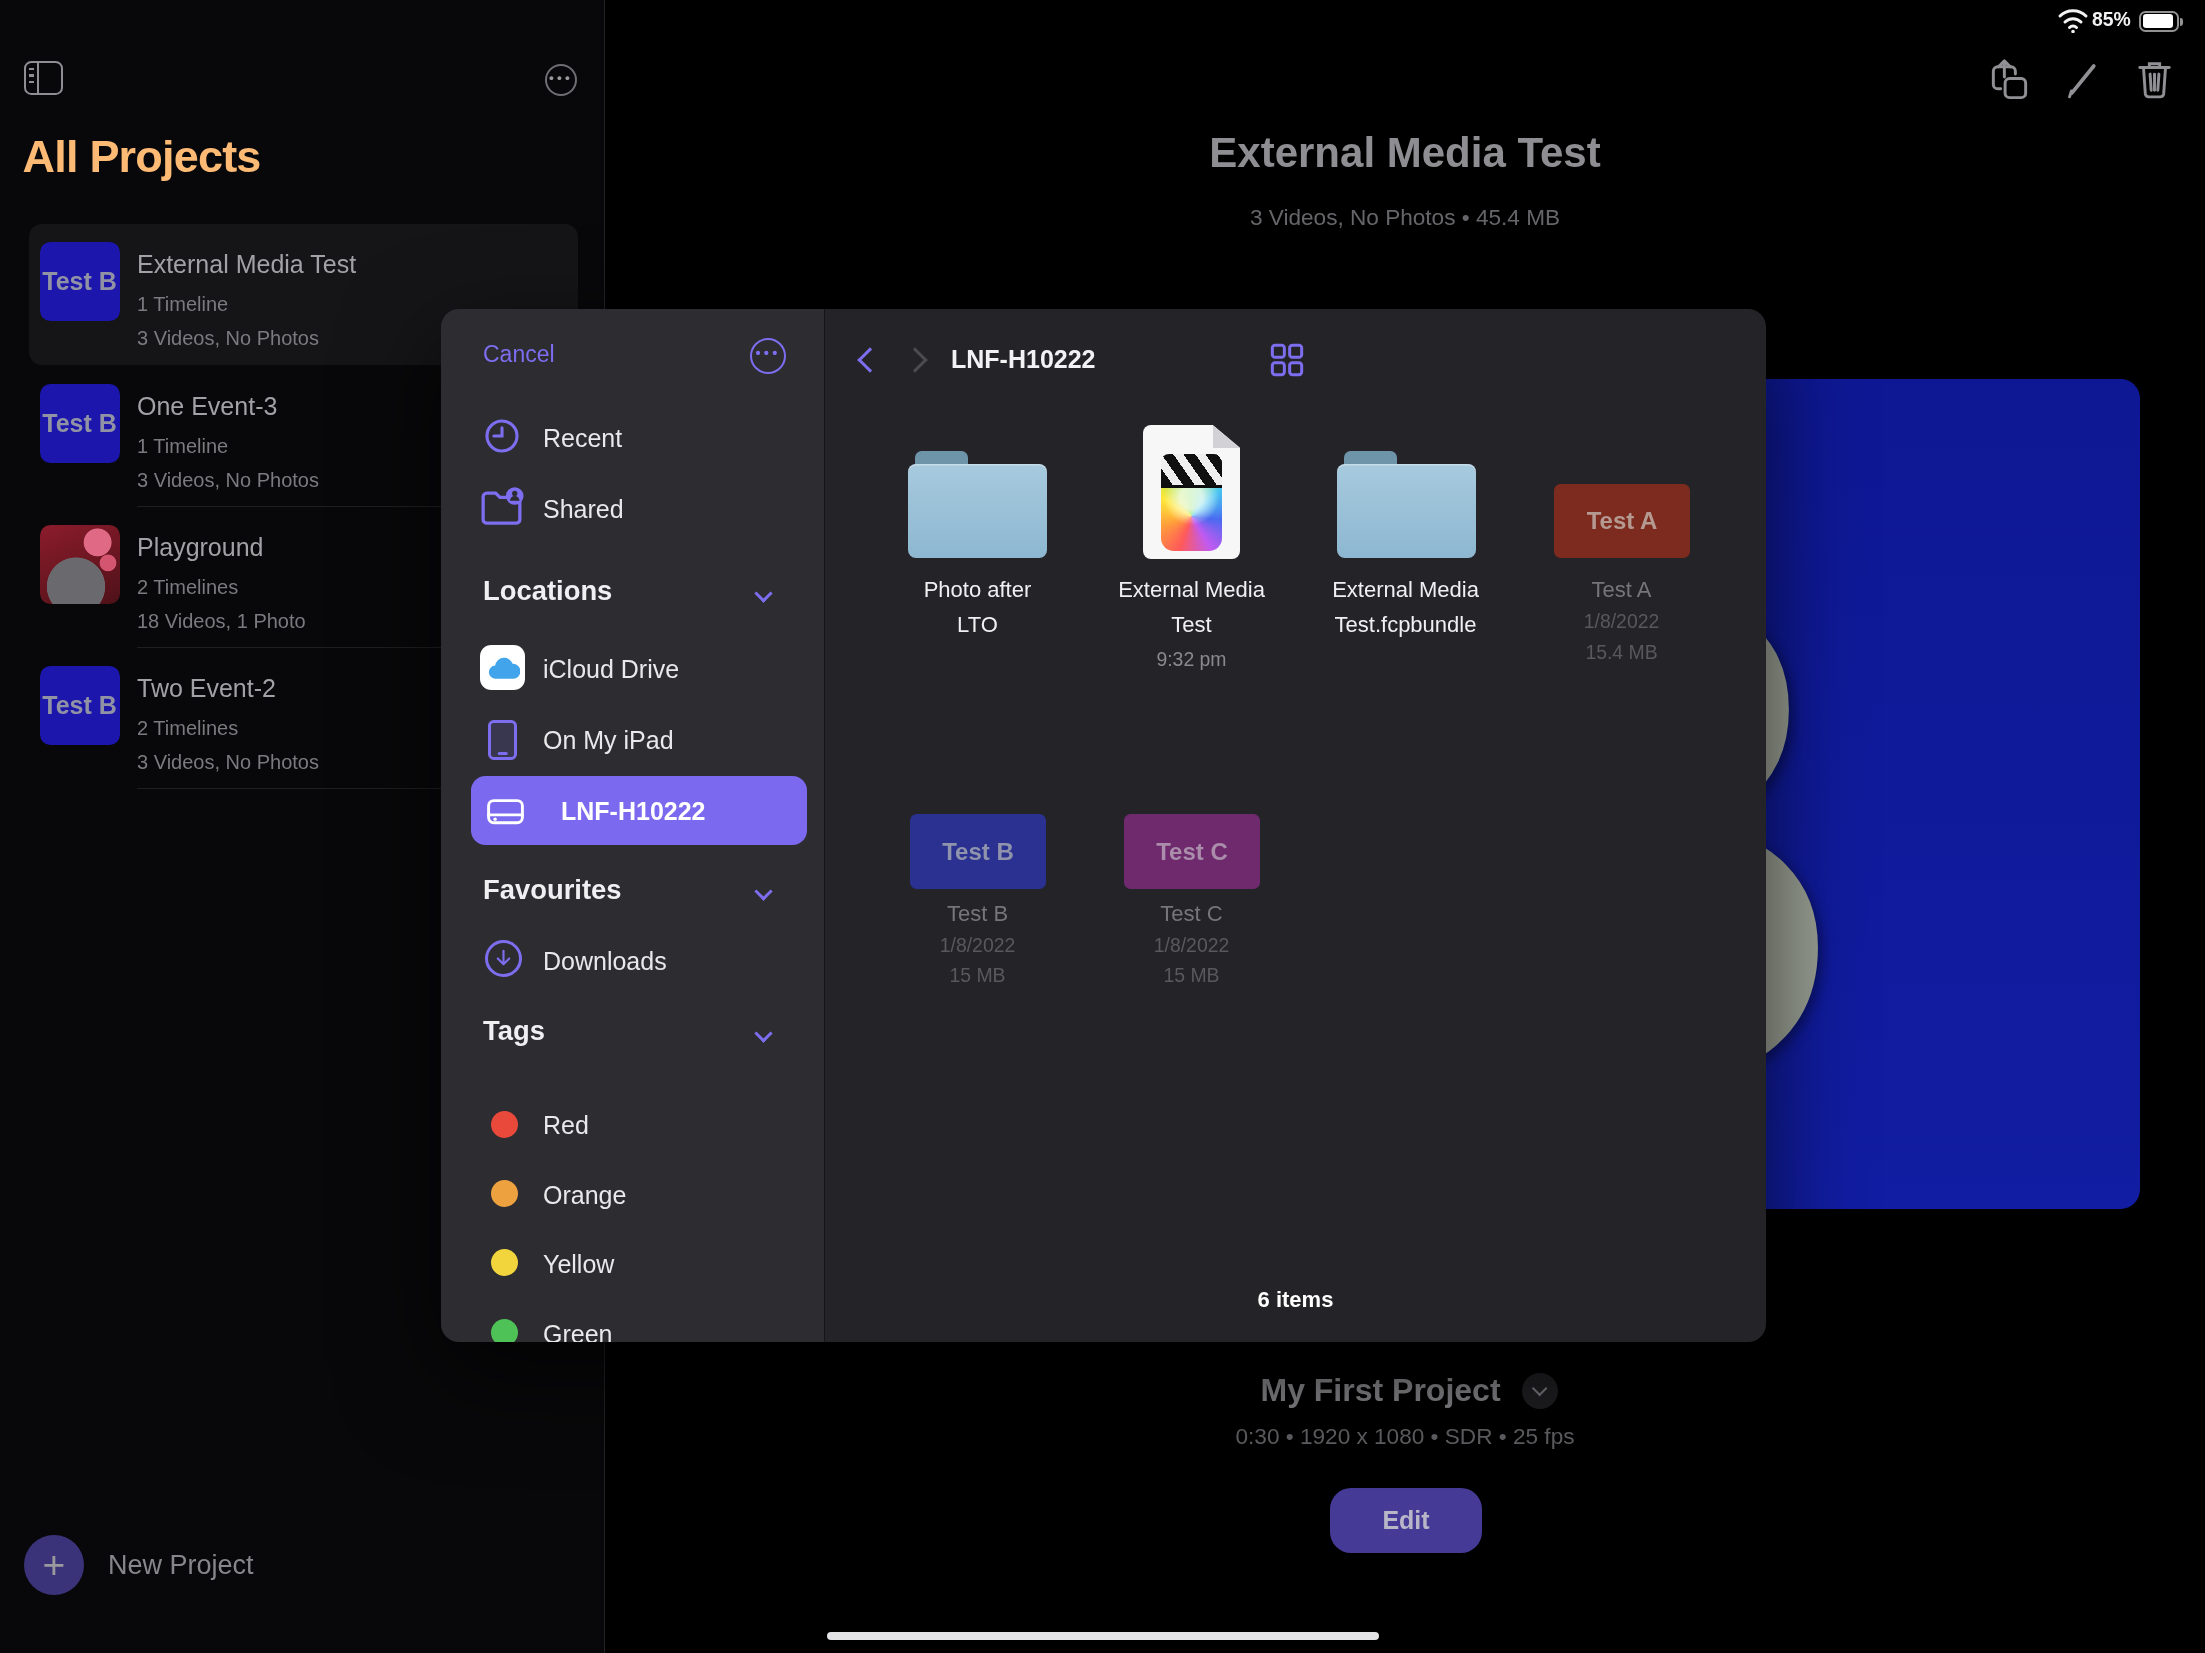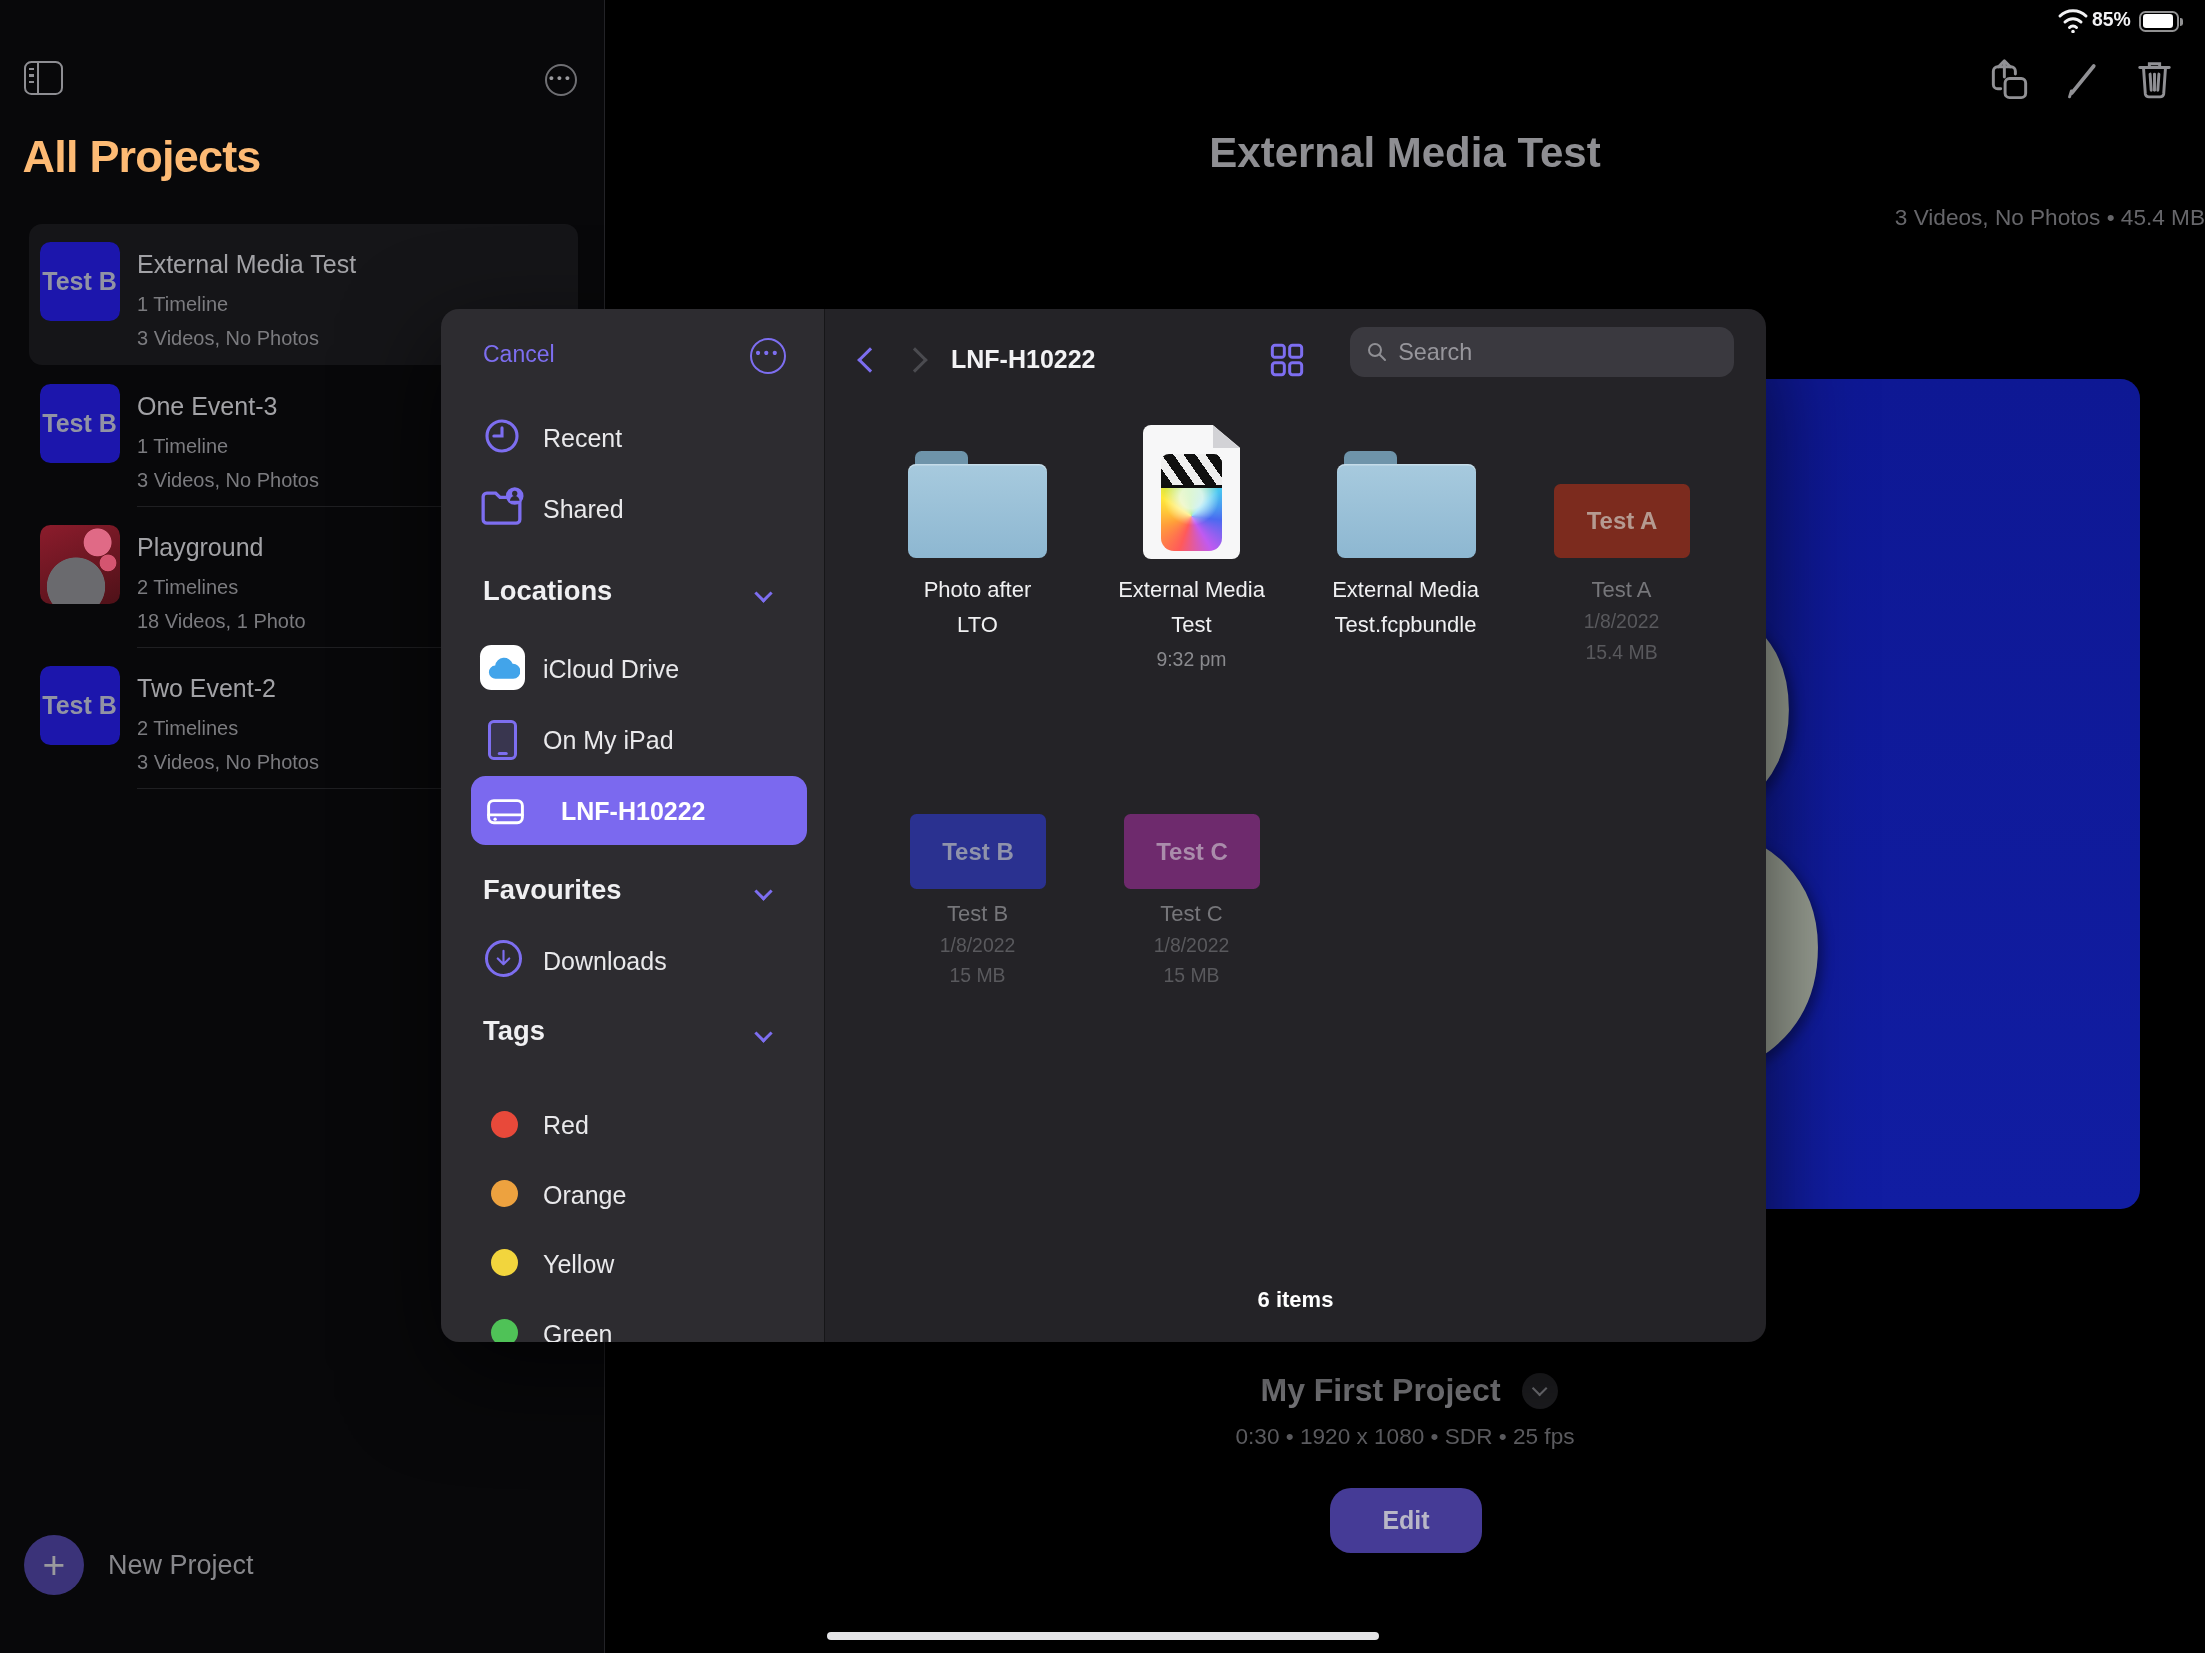--- a/index.html
+++ b/index.html
@@ -177,21 +177,21 @@
     <div class="pdiv"></div>
   </div>
 
   <div id="new-project">
     <div class="np-circle">+</div>
     <div class="np-label">New Project</div>
   </div>
 </div>
 
 <div class="abs main-title" style="left:605px; top:129px; width:1600px; text-align:center;">External Media Test</div>
-<div class="abs main-sub" style="left:605px; top:205px; width:1600px; text-align:right;">3 Videos, No Photos • 45.4 MB</div>
+<div class="abs main-sub" style="left:605px; top:205px; width:1600px; text-align:center;">3 Videos, No Photos • 45.4 MB</div>
 
 <div class="abs" style="left:1986px; top:55px;">
   <svg width="47" height="47" viewBox="0 0 64 64" fill="none" stroke="#919195" stroke-width="4" stroke-linecap="round" stroke-linejoin="round">
     <rect x="26" y="32" width="28" height="26" rx="6"></rect>
     <path d="M40 26 v-4 a6 6 0 0 0 -6-6 h-18 a6 6 0 0 0 -6 6 v18 a6 6 0 0 0 6 6 h4"></path>
     <path d="M25 30 V8 M17 16 l8 -8 8 8"></path>
   </svg>
 </div>
 <div class="abs" style="left:2060px; top:55px;">
   <svg width="47" height="47" viewBox="0 0 64 64" fill="none" stroke="#919195" stroke-width="5" stroke-linecap="round">
@@ -303,27 +303,20 @@
 
     <div class="abs" style="left:442px; top:31px; cursor:pointer;">
       <svg width="40" height="40" viewBox="0 0 60 60" fill="none" stroke="#7d6ef0" stroke-width="4.5">
         <rect x="8" y="8" width="18" height="18" rx="4"></rect>
           <rect x="34" y="8" width="18" height="18" rx="4"></rect>
         <rect x="8" y="34" width="18" height="18" rx="4"></rect>
           <rect x="34" y="34" width="18" height="18" rx="4"></rect>
       </svg>
     </div>
 
-    <div id="search-wrap">
-      <svg width="24" height="24" viewBox="0 0 60 60" fill="none" stroke="#8f8f94" stroke-width="5" stroke-linecap="round">
-        <circle cx="25" cy="25" r="15"></circle>
-          <path d="M37 37 L50 50"></path>
-      </svg>
-      <input type="text" placeholder="Search" style="">
-    </div>
 
     <div class="folder-icon" style="left:83px; top:142px; cursor:pointer;">
       <div class="tab"></div>
         <div class="bodyp"></div>
     </div>
     <div class="fname" style="left:76px; top:263px;">
       <div>Photo after</div>
         <div>LTO</div>
     </div>
 

